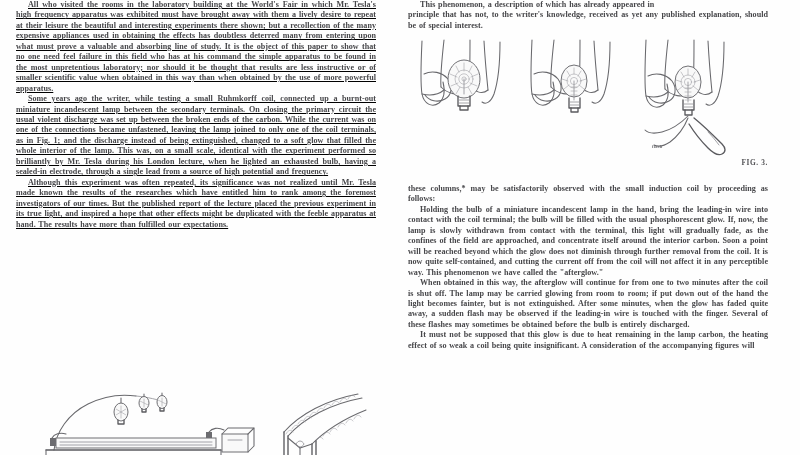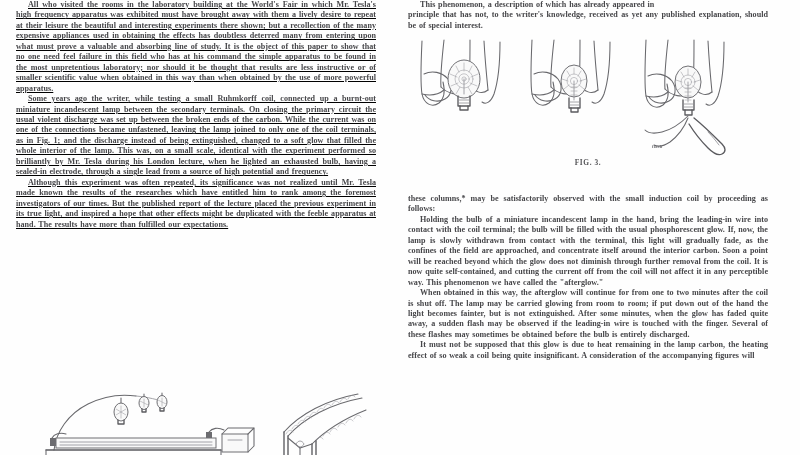--- a/index.html
+++ b/index.html
@@ -54,21 +54,21 @@
     left: 408px;
     top: 32px;
     width: 360px;
     height: 150px;
   }
   #fig3-caption {
     position: absolute;
     left: 408px;
     top: 158px;
     width: 360px;
-    text-align: center;
+    text-align: right;
     font-size: 7.4px;
     font-weight: 700;
     letter-spacing: 0.6px;
     color: #555558;
     filter: blur(0.55px);
   }
   #fig-bottom-wrap {
     position: absolute;
     left: 16px;
     top: 388px;
@@ -188,21 +188,21 @@
             <path class="ink-th" d="M286,86 C296,94 306,104 314,112 C318,116 318,120 314,122 C310,124 305,121 300,116 C293,109 286,100 281,92"></path>
             <path class="ink-lt" d="M300,100 C304,104 308,109 311,113"></path>
             <text class="figlabel" x="244" y="116">flash</text>
           </g>
         </g>
       </svg>
     </div>
 
     <div id="fig3-caption">FIG. 3.</div>
 
-    <div class="col" id="col-right-2" style="position:absolute;left:408px;top:184px;width:360px;margin-top:10px;">
+    <div class="col" id="col-right-2" style="position:absolute;left:408px;top:184px;width:360px;">
       <p class="para">these columns,* may be satisfactorily observed with the small induction coil by proceeding as follows:</p>
       <p class="para indent">Holding the bulb of a miniature incandescent lamp in the hand, bring the leading-in wire into contact with the coil terminal; the bulb will be filled with the usual phosphorescent glow.  If, now, the lamp is slowly withdrawn from contact with the terminal, this light will gradually fade, as the confines of the field are approached, and concentrate itself around the interior carbon.  Soon a point will be reached beyond which the glow does not diminish through further removal from the coil.  It is now quite self-contained, and cutting the current off from the coil will not affect it in any perceptible way.  This phenomenon we have called the "afterglow."</p>
       <p class="para indent">When obtained in this way, the afterglow will continue for from one to two minutes after the coil is shut off.  The lamp may be carried glowing from room to room; if put down out of the hand the light becomes fainter, but is not extinguished. After some minutes, when the glow has faded quite away, a sudden flash may be observed if the leading-in wire is touched with the finger.  Several of these flashes may sometimes be obtained before the bulb is entirely discharged.</p>
       <p class="para indent">It must not be supposed that this glow is due to heat remaining in the lamp carbon, the heating effect of so weak a coil being quite insignificant.  A consideration of the accompanying figures will</p>
     </div>
 
     <div id="fig-bottom-wrap">
       <svg width="370" height="67" viewBox="0 0 370 67">
 
         <g>

